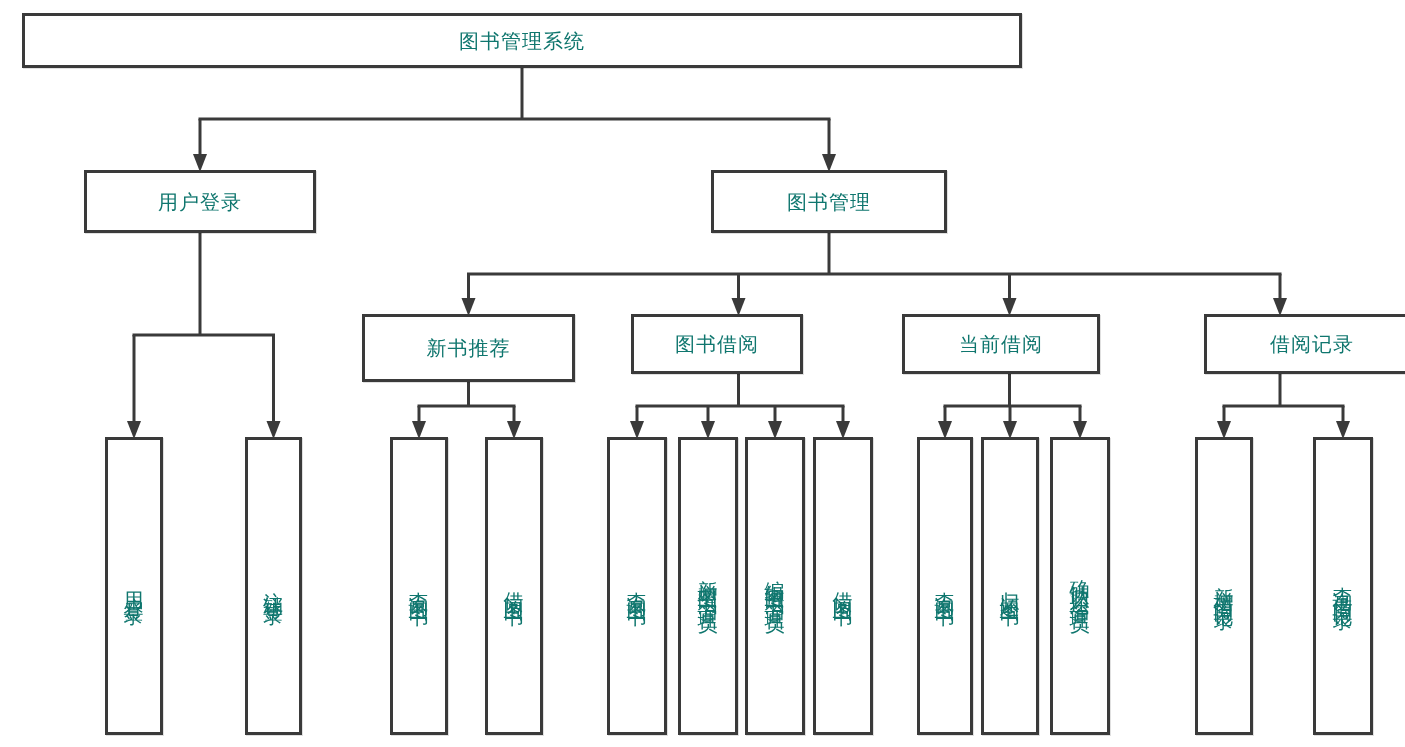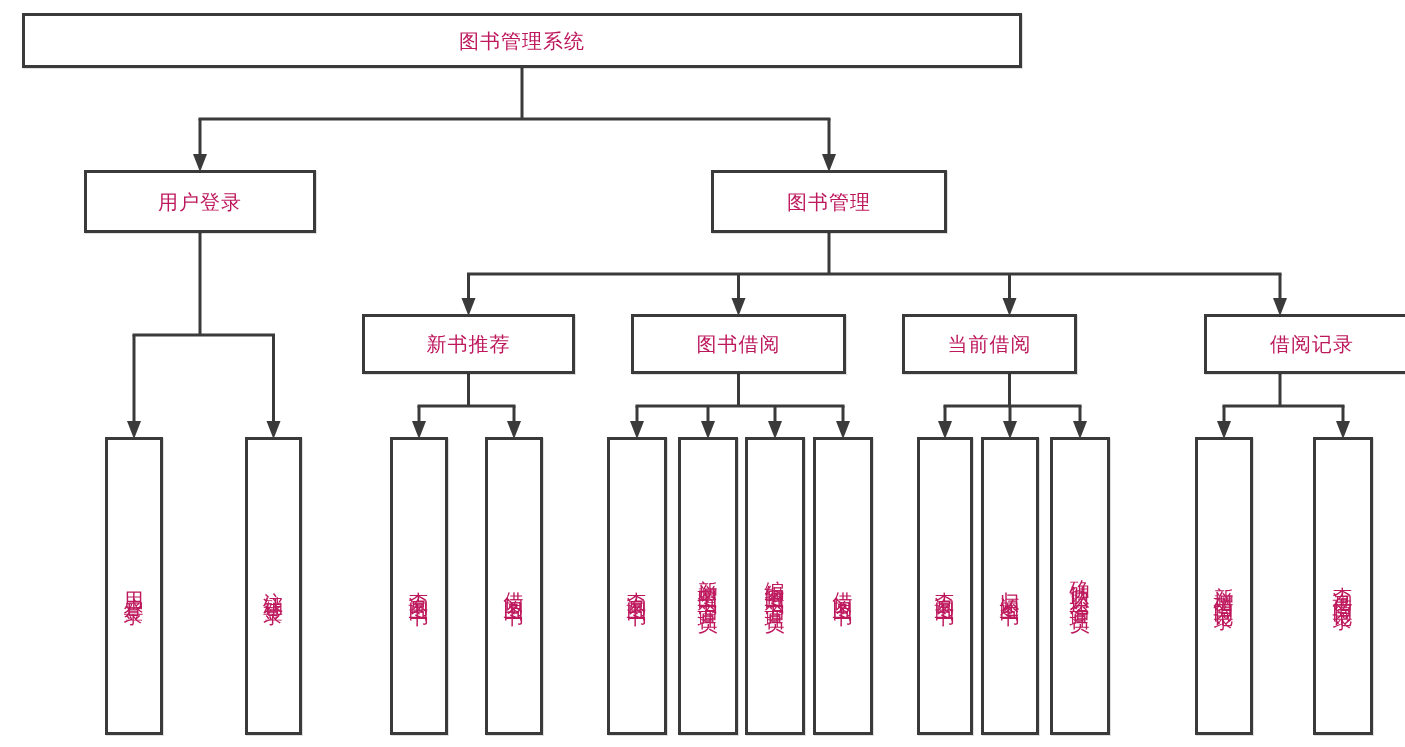--- a/index.html
+++ b/index.html
@@ -24,21 +24,21 @@
   .node {
     position: absolute;
     box-sizing: border-box;
     background: #ffffff;
     border: 3px solid #3a3a3a;
     box-shadow: 1px 1px 0 rgba(0,0,0,0.12);
     display: flex;
     align-items: center;
     justify-content: center;
     z-index: 2;
-    color: #be185d;
+    color: #0f766e;
   }
   .node .label {
     font-size: 20px;
     line-height: 1.2;
     letter-spacing: 1px;
     white-space: nowrap;
   }
   .node.v .label {
     writing-mode: vertical-rl;
     text-orientation: mixed;
@@ -118,27 +118,27 @@
   <div id="nodes">
       <div class="node" style="left: 22px; top: 13px; width: 1000px; height: 55px;">
         <span class="label">图书管理系统</span>
       </div>
       <div class="node" style="left: 84px; top: 170px; width: 232px; height: 63px;">
         <span class="label">用户登录</span>
       </div>
       <div class="node" style="left: 711px; top: 170px; width: 236px; height: 63px; align-items: center;">
         <span class="label">图书管理</span>
       </div>
-      <div class="node" style="left: 362px; top: 314px; width: 213px; height: 60px;">
+      <div class="node" style="left: 362px; top: 314px; width: 213px; height: 68px;">
         <span class="label">新书推荐</span>
       </div>
-      <div class="node" style="left: 631px; top: 314px; width: 215px; height: 60px;">
+      <div class="node" style="left: 631px; top: 314px; width: 172px; height: 60px;">
         <span class="label">图书借阅</span>
       </div>
-      <div class="node" style="left: 902px; top: 314px; width: 175px; height: 60px;">
+      <div class="node" style="left: 902px; top: 314px; width: 198px; height: 60px;">
         <span class="label">当前借阅</span>
       </div>
       <div class="node" style="left: 1204px; top: 314px; width: 216px; height: 60px;">
         <span class="label">借阅记录</span>
       </div>
       <div class="node v" style="left: 105px; top: 437px; width: 58px; height: 298px;">
         <span class="label">用户登录</span>
       </div>
       <div class="node v" style="left: 245px; top: 437px; width: 57px; height: 298px;">
         <span class="label">注销登录</span>

